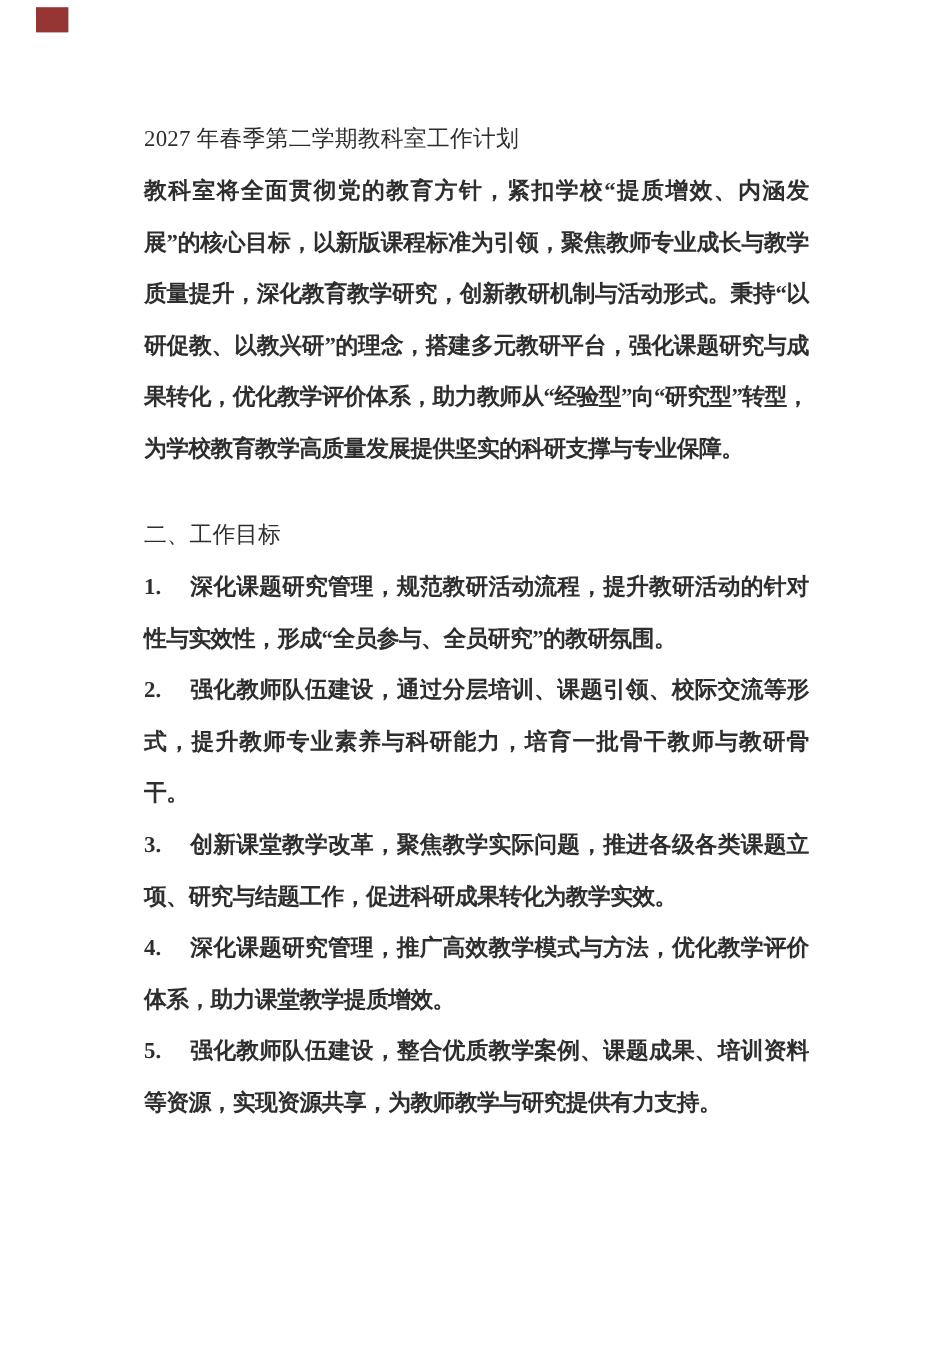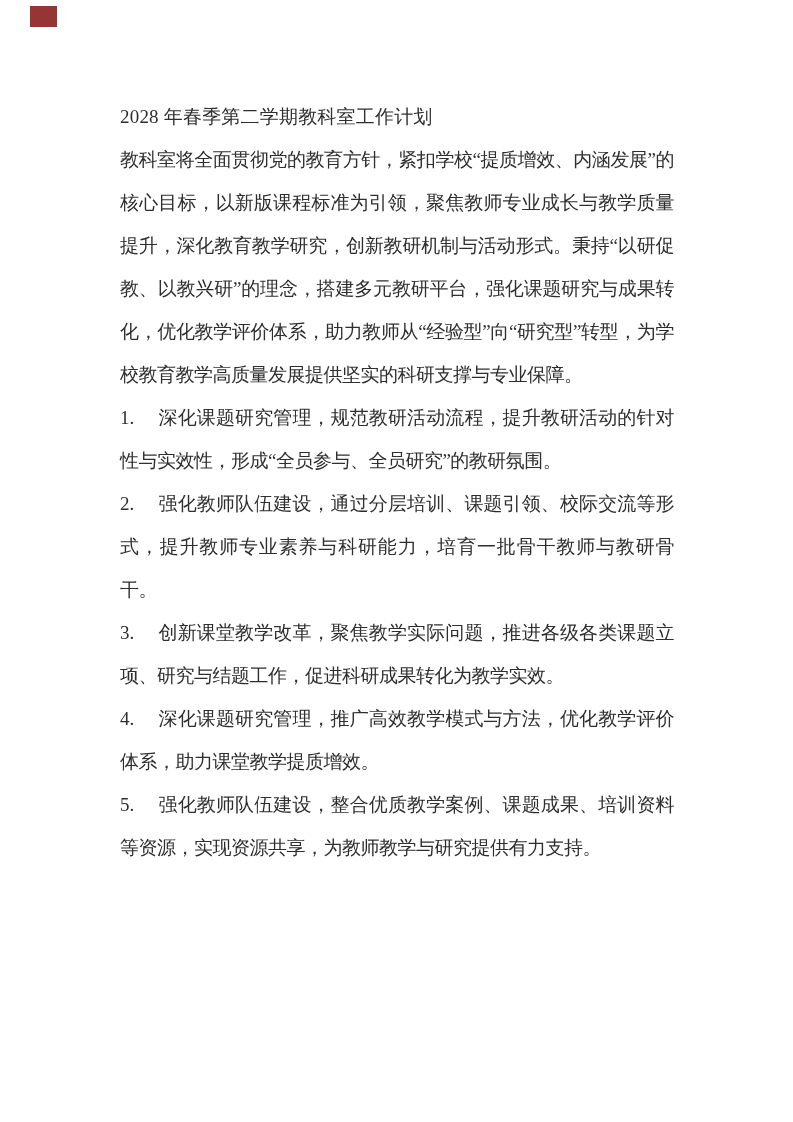--- a/index.html
+++ b/index.html
@@ -30,39 +30,41 @@
     line-height: 43px;
     font-weight: 400;
   }
   .doc-title { letter-spacing: 0.2px; }
   .heading-gap-1 { margin-top: 45px; }
   .heading-gap-2 { margin-top: 29px; }
   .body-text, .list-item {
     text-align: justify;
     text-justify: inter-character;
     letter-spacing: -0.5px;
+    font-weight: bold;
   }
   .num {
     display: inline-block;
     width: 38px;
     letter-spacing: 0;
   }
 </style>
 </head>
 <body>
 
 <div class="page" style="color: rgb(46, 46, 46);">
 
   <div class="red-mark" style="background: rgb(150, 54, 52);"></div>
 
-  <p class="doc-title">2028 年春季第二学期教科室工作计划</p>
+  <p class="doc-title">2027 年春季第二学期教科室工作计划</p>
 
 
   <p class="body-text">教科室将全面贯彻党的教育方针，紧扣学校“提质增效、内涵发展”的核心目标，以新版课程标准为引领，聚焦教师专业成长与教学质量提升，深化教育教学研究，创新教研机制与活动形式。秉持“以研促教、以教兴研”的理念，搭建多元教研平台，强化课题研究与成果转化，优化教学评价体系，助力教师从“经验型”向“研究型”转型，为学校教育教学高质量发展提供坚实的科研支撑与专业保障。</p>
 
+  <p class="heading heading-gap-2">二、工作目标</p>
 
   <p class="list-item"><span class="num">1.</span><span>深化课题研究管理，规范教研活动流程，提升教研活动的针对性与实效性，形成“全员参与、全员研究”的教研氛围。</span></p>
 
   <p class="list-item"><span class="num">2.</span><span>强化教师队伍建设，通过分层培训、课题引领、校际交流等形式，提升教师专业素养与科研能力，培育一批骨干教师与教研骨干。</span></p>
 
   <p class="list-item"><span class="num">3.</span><span>创新课堂教学改革，聚焦教学实际问题，推进各级各类课题立项、研究与结题工作，促进科研成果转化为教学实效。</span></p>
 
   <p class="list-item"><span class="num">4.</span><span>深化课题研究管理，推广高效教学模式与方法，优化教学评价体系，助力课堂教学提质增效。</span></p>
 
   <p class="list-item"><span class="num">5.</span><span>强化教师队伍建设，整合优质教学案例、课题成果、培训资料等资源，实现资源共享，为教师教学与研究提供有力支持。</span></p>

